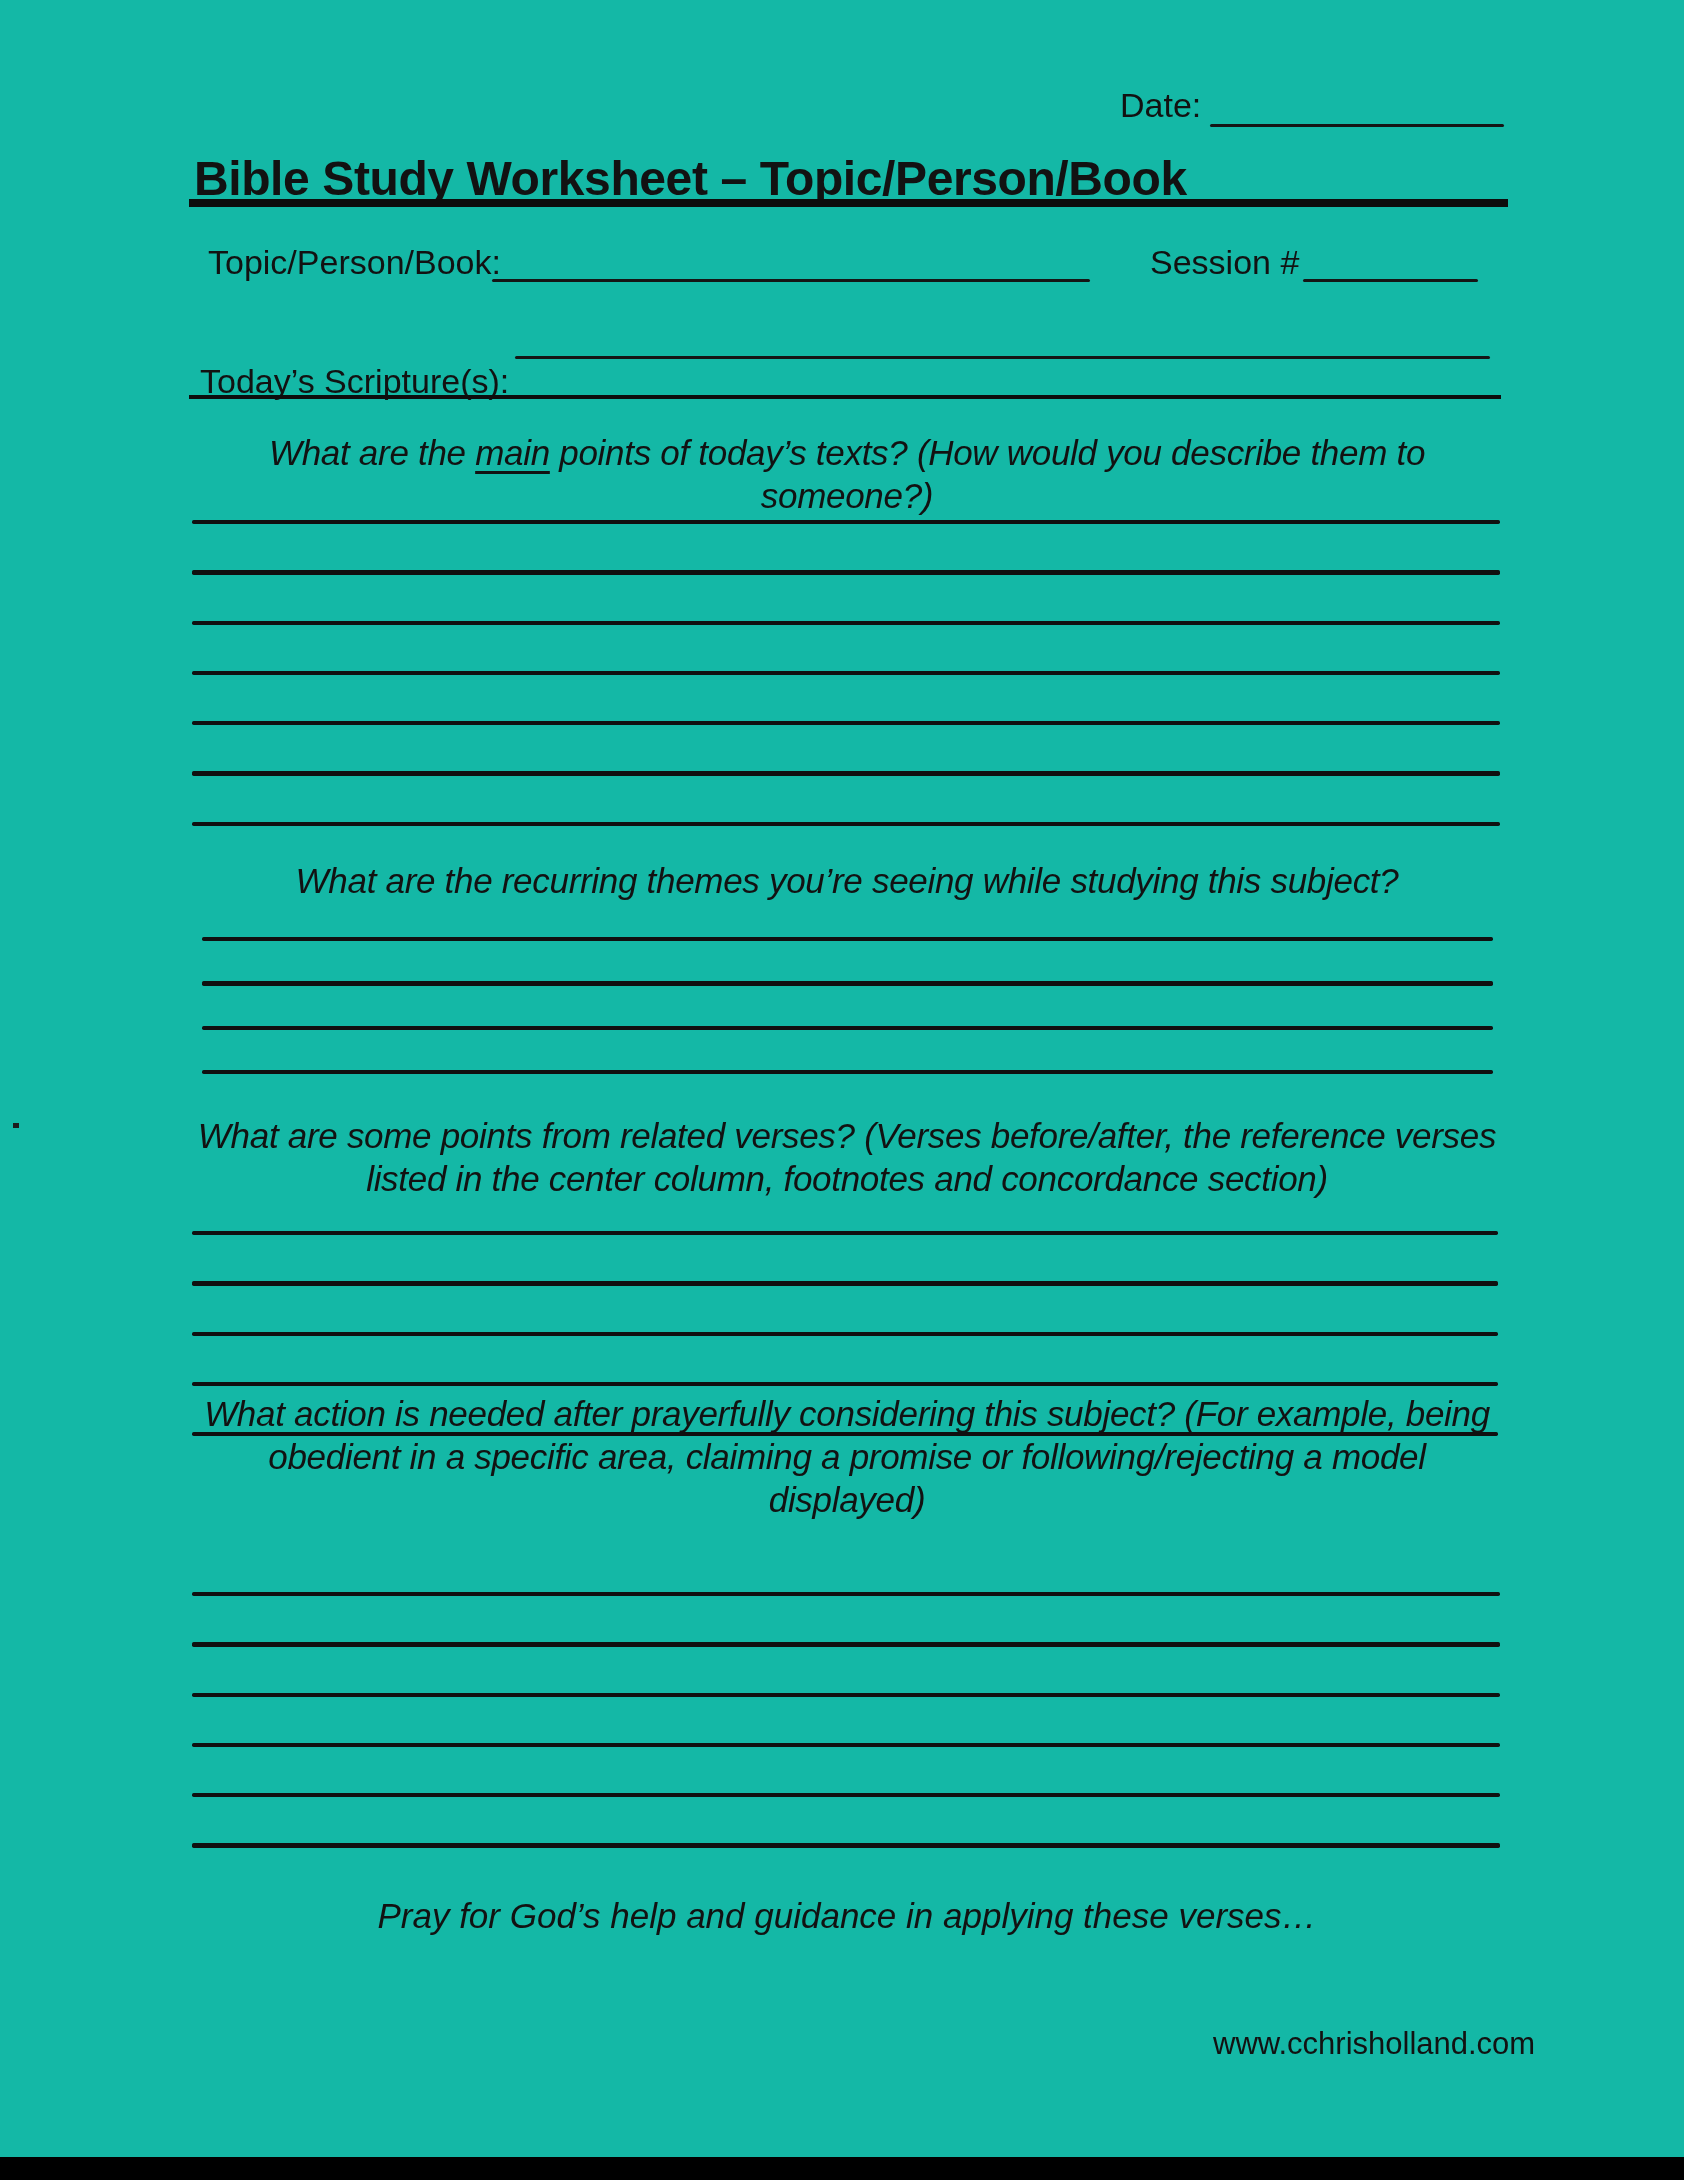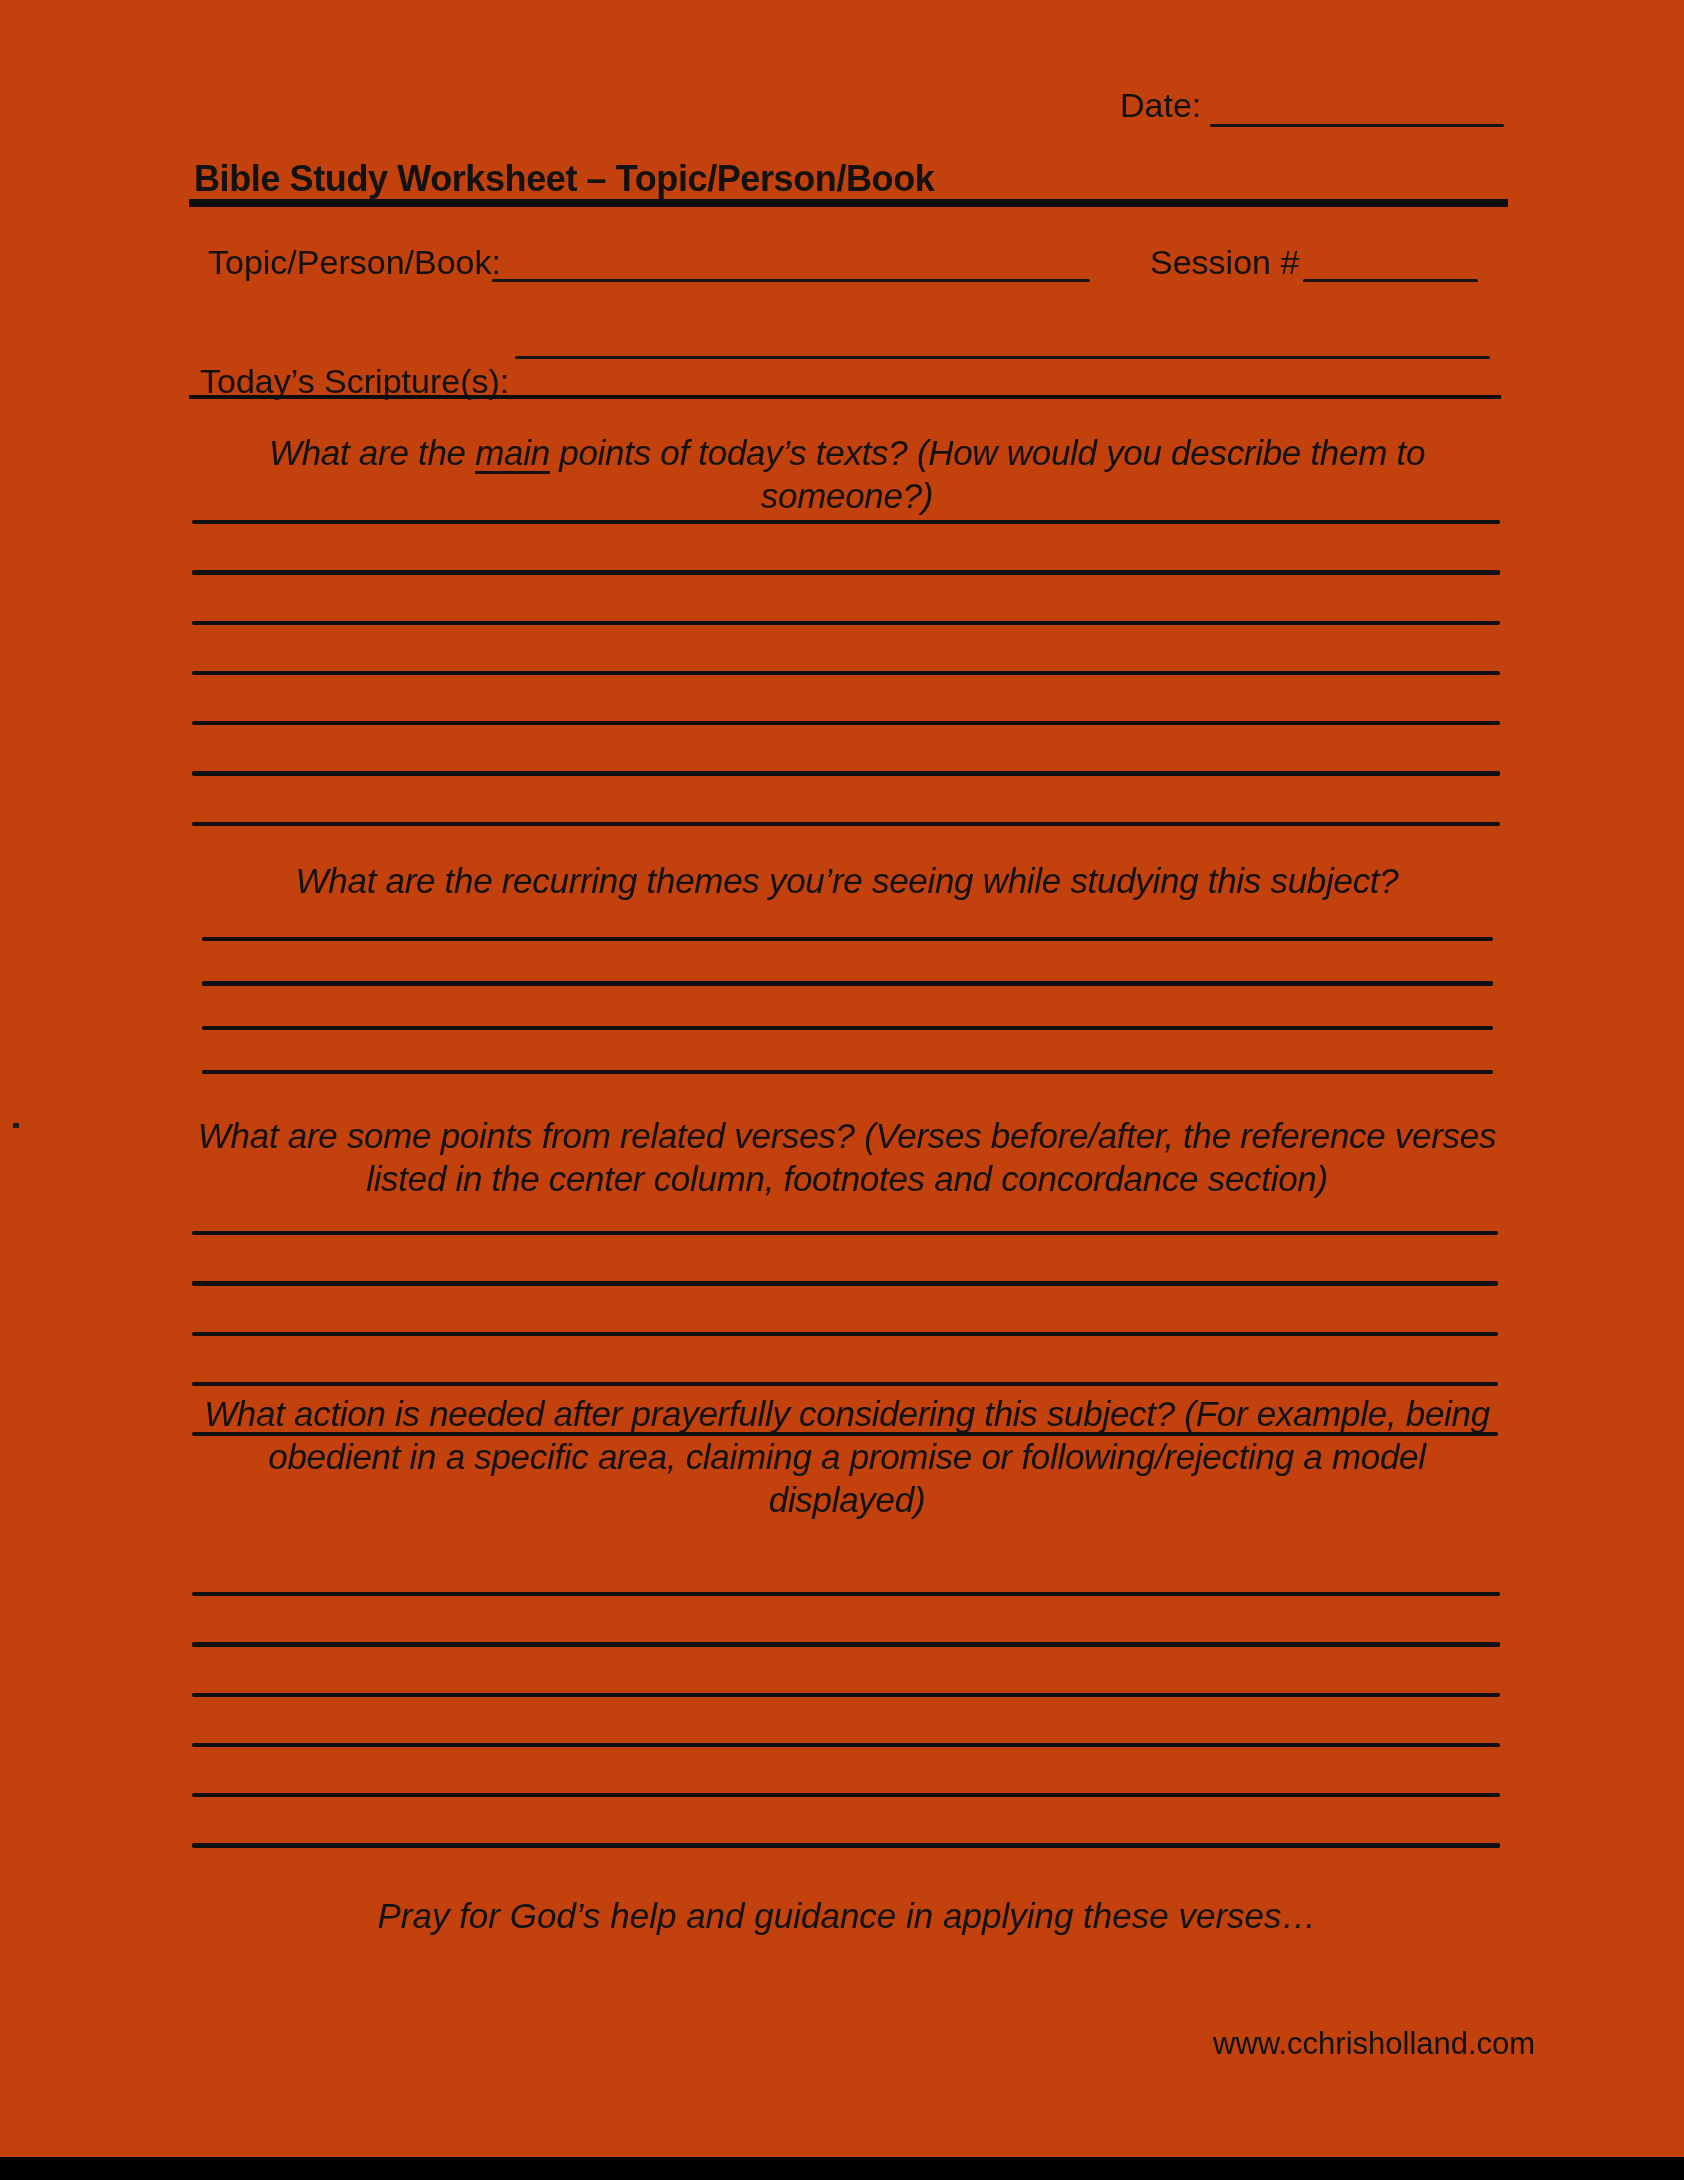--- a/index.html
+++ b/index.html
@@ -4,33 +4,33 @@
 <style>
   html, body {
     margin: 0;
     padding: 0;
     background: #ffffff;
   }
   .page {
     position: relative;
     width: 1685px;
     height: 2181px;
-    background: #c2410c;
+    background: #14b8a6;
     font-family: "Liberation Sans", sans-serif;
     color: #121212;
     overflow: hidden;
   }
   .abs { position: absolute; }
   .label {
     font-size: 34px;
     line-height: 41px;
     white-space: nowrap;
   }
   .title {
-    font-size: 36px;
+    font-size: 48px;
     line-height: 41px;
     font-weight: bold;
     letter-spacing: -0.4px;
     white-space: nowrap;
     margin: 0;
   }
   .blank {
     height: 3.4px;
     background: #151515;
     border-radius: 1.7px;

